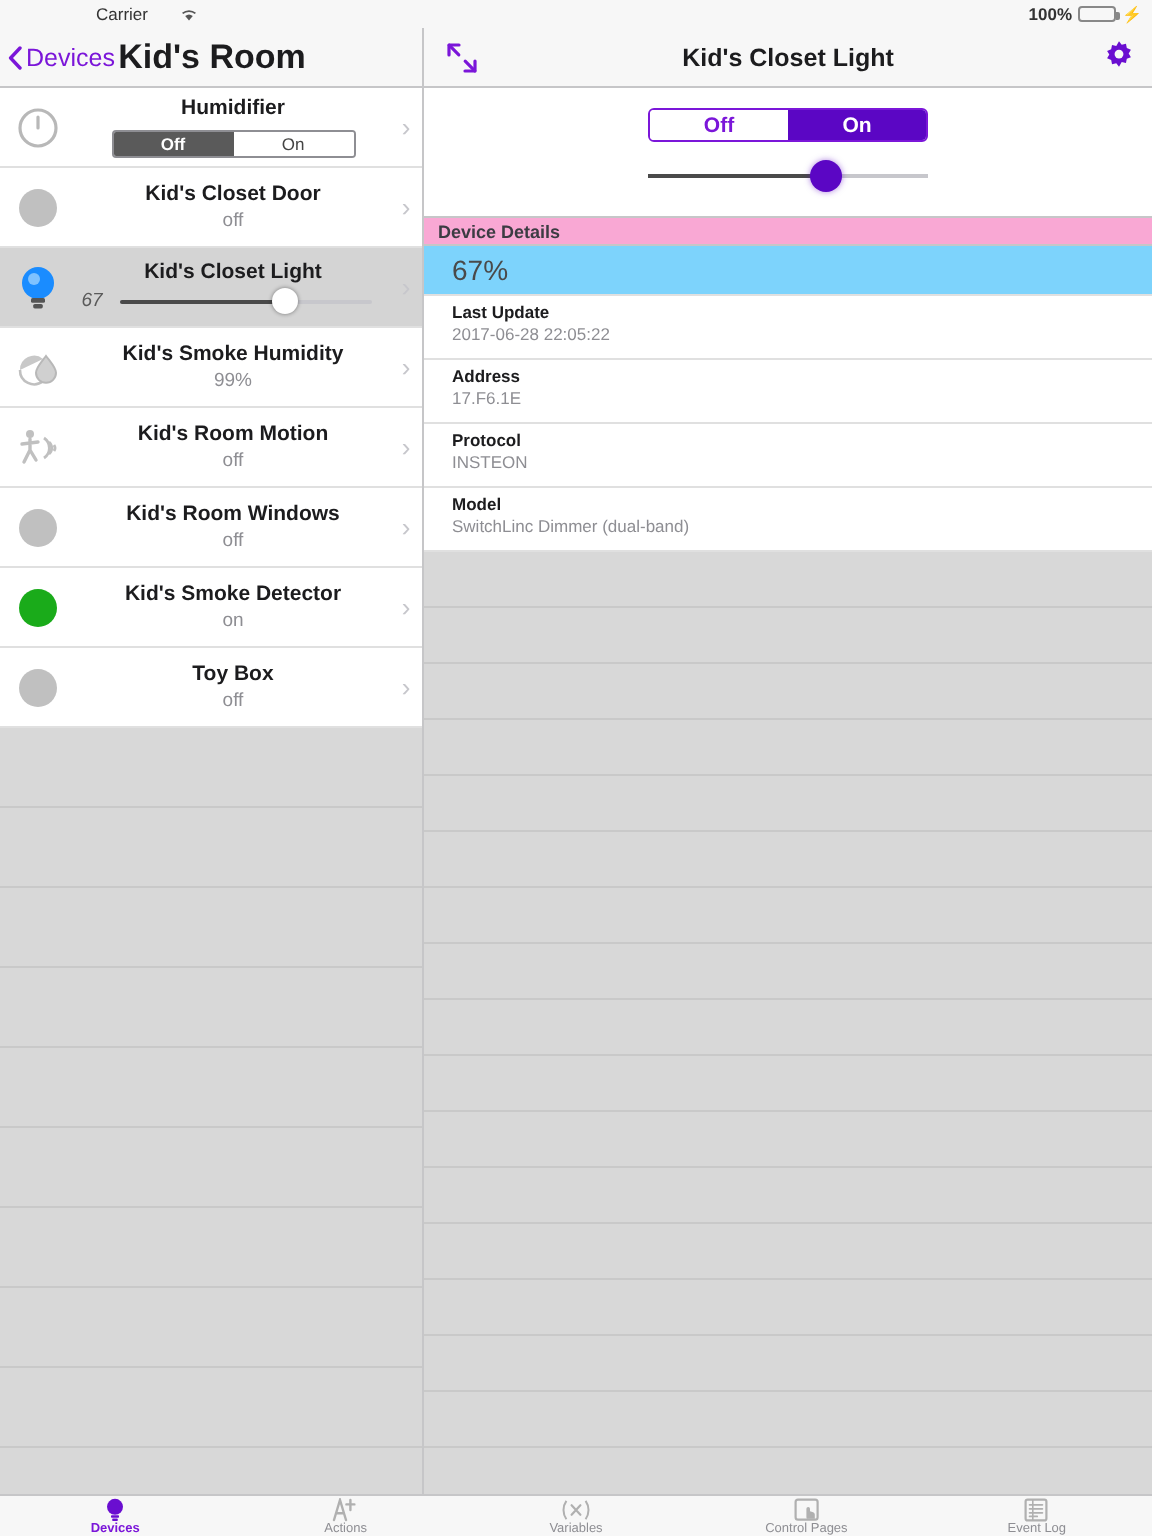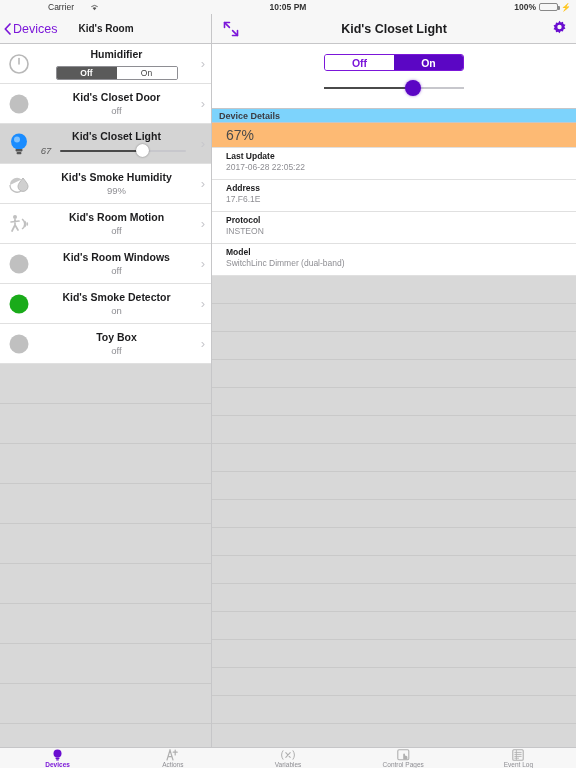--- a/index.html
+++ b/index.html
@@ -45,21 +45,21 @@
   .nav-right { left: 212px; width: 364px; }
   .back-btn {
     display: flex; align-items: center; gap: 2px;
     color: #7b16d9; font-size: 12.5px; margin-left: 4px; cursor: pointer;
   }
   .chev-back {
     width: 7px; height: 12px; flex: none;
   }
   .nav-title-left {
     position: absolute; left: 0; width: 212px; text-align: center;
-    font-size: 10px; font-weight: bold; color: #1c1c1e; pointer-events: none;
+    font-size: 17px; font-weight: bold; color: #1c1c1e; pointer-events: none;
   }
   .nav-title-right {
     position: absolute; left: 0; width: 364px; text-align: center;
     font-size: 12.5px; font-weight: bold; color: #1c1c1e; pointer-events: none;
   }
   .expand-btn { margin-left: 10px; width: 18px; height: 18px; cursor: pointer; z-index: 2; }
   .gear-btn { position: absolute; right: 8px; width: 17px; height: 17px; cursor: pointer; z-index: 2; }
 
   
   .left-pane {
@@ -130,26 +130,26 @@
     position: relative; width: 140px; height: 16px; margin: 9px auto 0;
     display: flex; align-items: center;
   }
   .bs-bar { position: absolute; left: 0; right: 0; height: 2px; background: #c7c7cc; }
   .bs-fill { position: absolute; left: 0; height: 2px; background: #4a4a4a; }
   .bs-knob {
     position: absolute; width: 16px; height: 16px; border-radius: 50%;
     background: #5b06c4; box-shadow: 0 0 3px rgba(91,6,196,.5); cursor: pointer;
   }
   .section-header {
-    height: 15px; background: #7dd3fc; display: flex; align-items: center;
+    height: 15px; background: #f9a8d4; display: flex; align-items: center;
     padding-left: 7px; font-size: 9px; font-weight: bold; color: #3c3c43;
     border-top: 1px solid #c6c6c8; border-bottom: 1px solid #c6c6c8; text-align: right;
   }
   .pct-row {
-    height: 25px; background: #fdba74; display: flex; align-items: center;
+    height: 25px; background: #7dd3fc; display: flex; align-items: center;
     padding-left: 14px; font-size: 14px; color: #4a4a4a;
     border-bottom: 1px solid #e0e0e0;
   }
   .detail-row {
     background: #fff; padding: 3px 0 7px 14px; min-height: 28px;
     border-bottom: 1px solid #e0e0e0;
   }
   .detail-label { font-size: 8.5px; font-weight: bold; color: #1c1c1e; }
   .detail-value { font-size: 8.5px; color: #8e8e93; margin-top: 1px; }
   .empty-row-r { height: 28px; border-bottom: 1px solid #c9c9c9; background: #d8d8d8; }
@@ -177,21 +177,20 @@
   <div class="statusbar">
     <div class="sb-left">
       <span>Carrier</span>
       <span class="wifi-ico">
         <svg width="9" height="7" viewBox="0 0 9 7">
           <path d="M4.5 6.2 L2.6 4.0 a3 3 0 0 1 3.8 0 Z" fill="#555"></path>
           <path d="M1.3 2.7 a5 5 0 0 1 6.4 0" stroke="#555" stroke-width="0.9" fill="none"></path>
         </svg>
       </span>
     </div>
-    <div class="sb-center">10:05 PM</div>
     <div class="sb-right">
       <span>100%</span>
       <span class="batt"><span class="batt-fill"></span></span>
       <span class="bolt">⚡</span>
     </div>
   </div>
 
   <div class="navbar nav-left">
     <div class="back-btn">
       <svg class="chev-back" viewBox="0 0 7 12">

